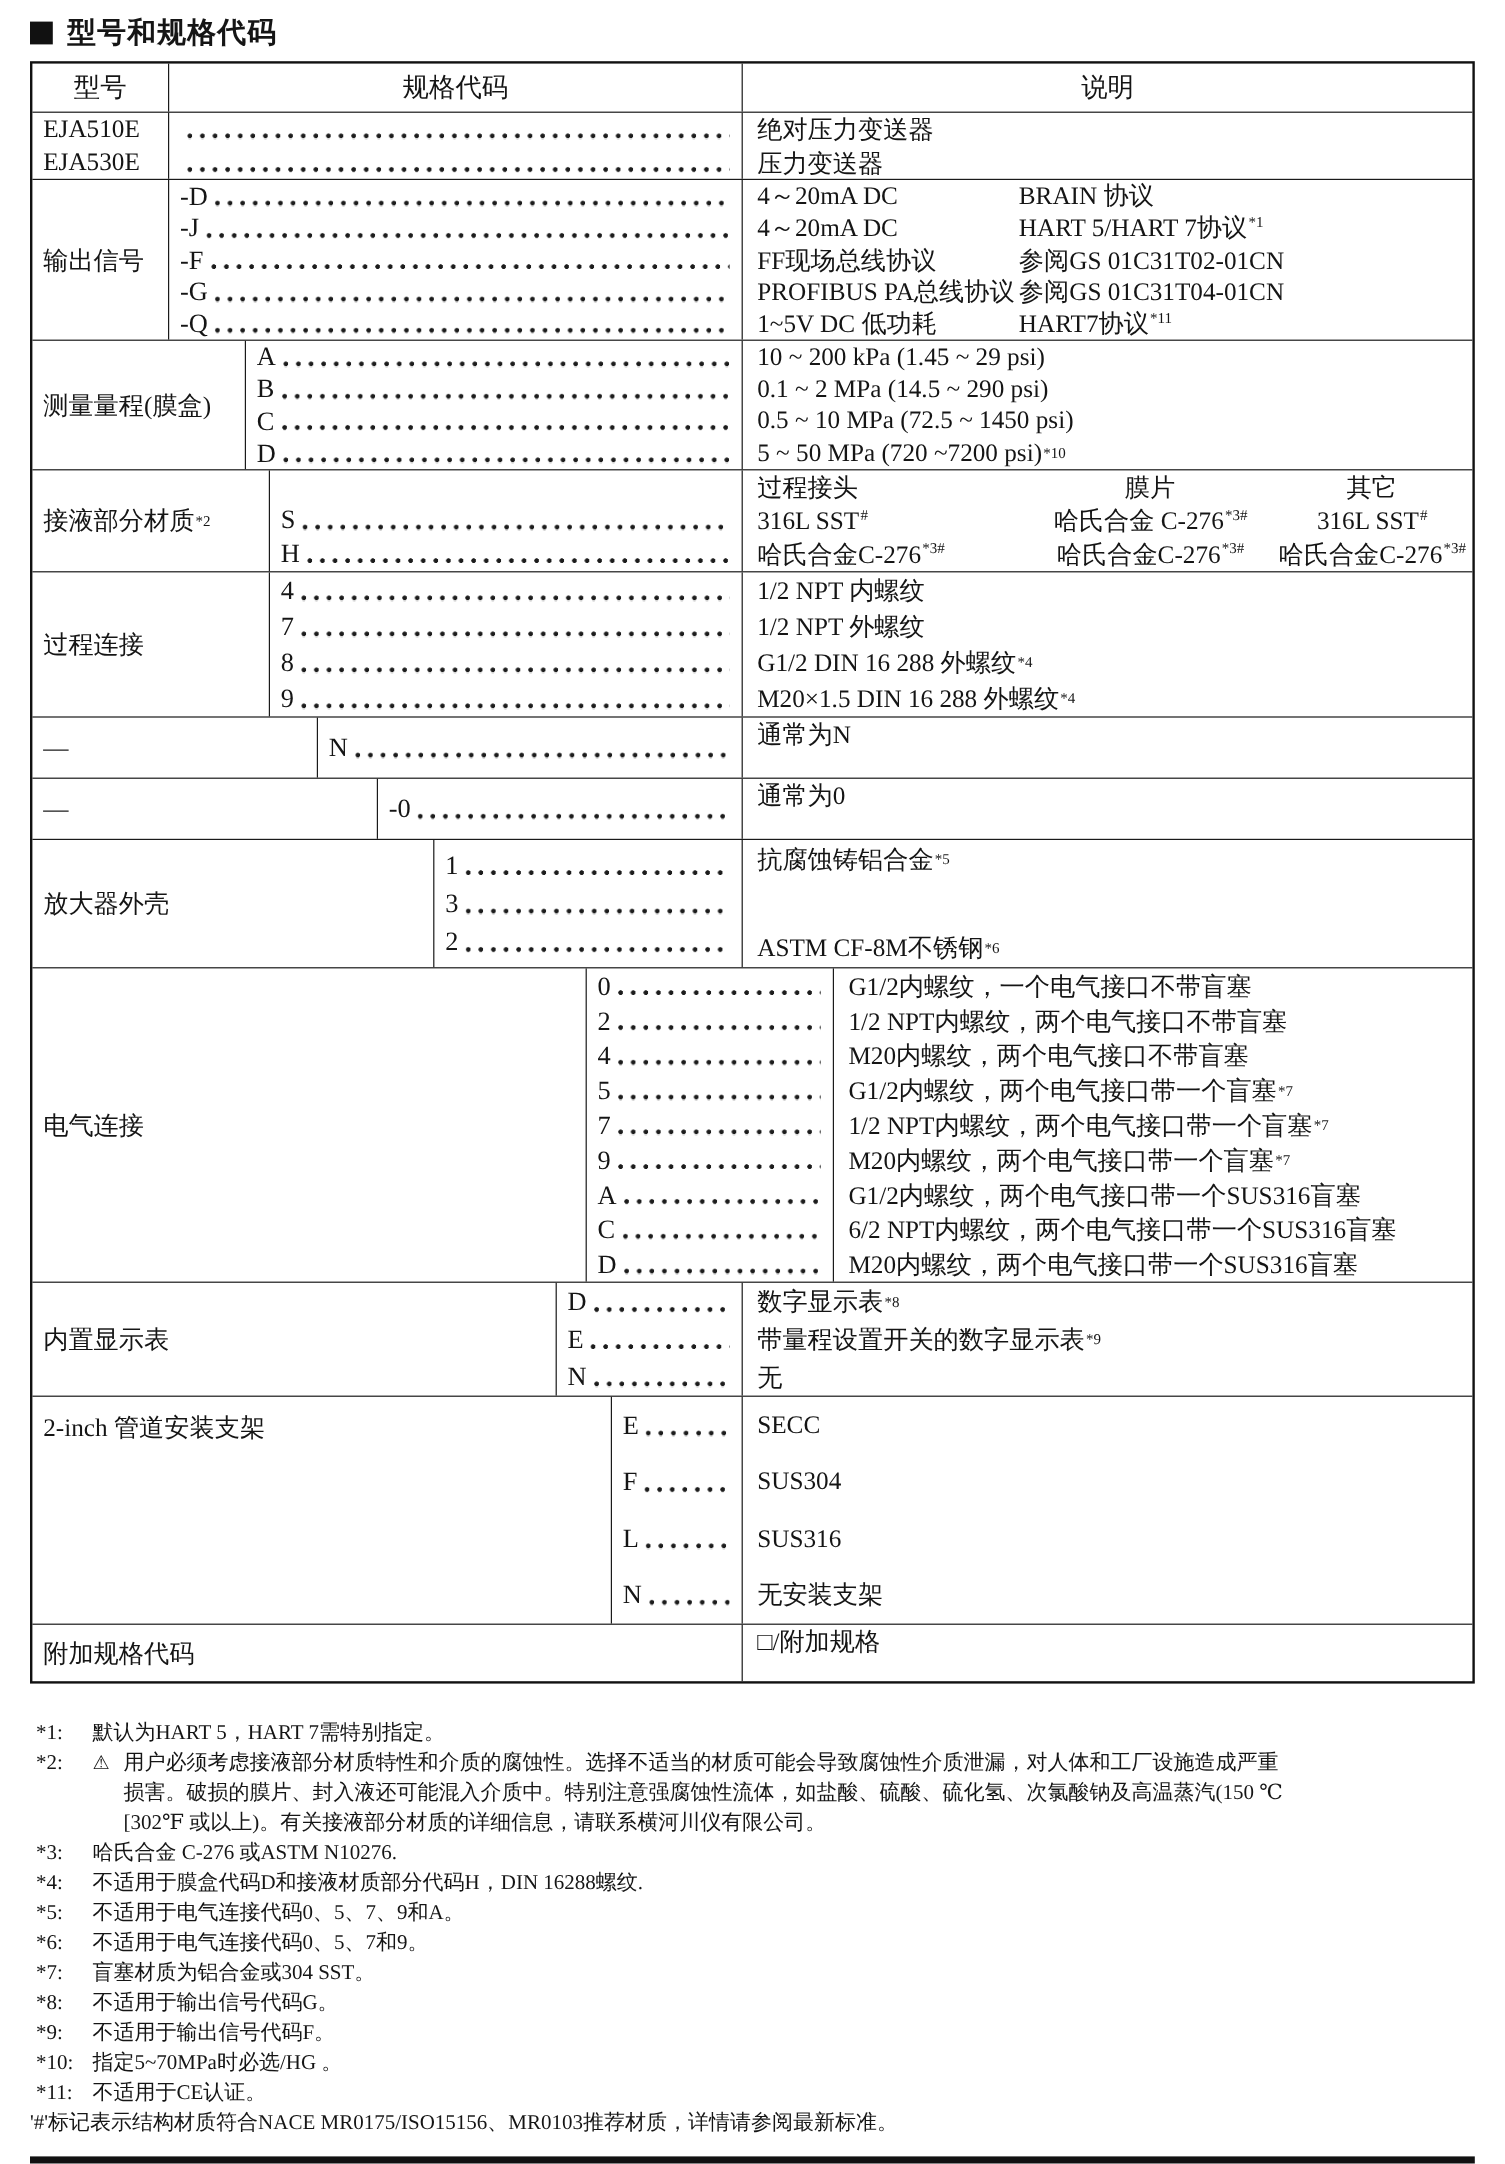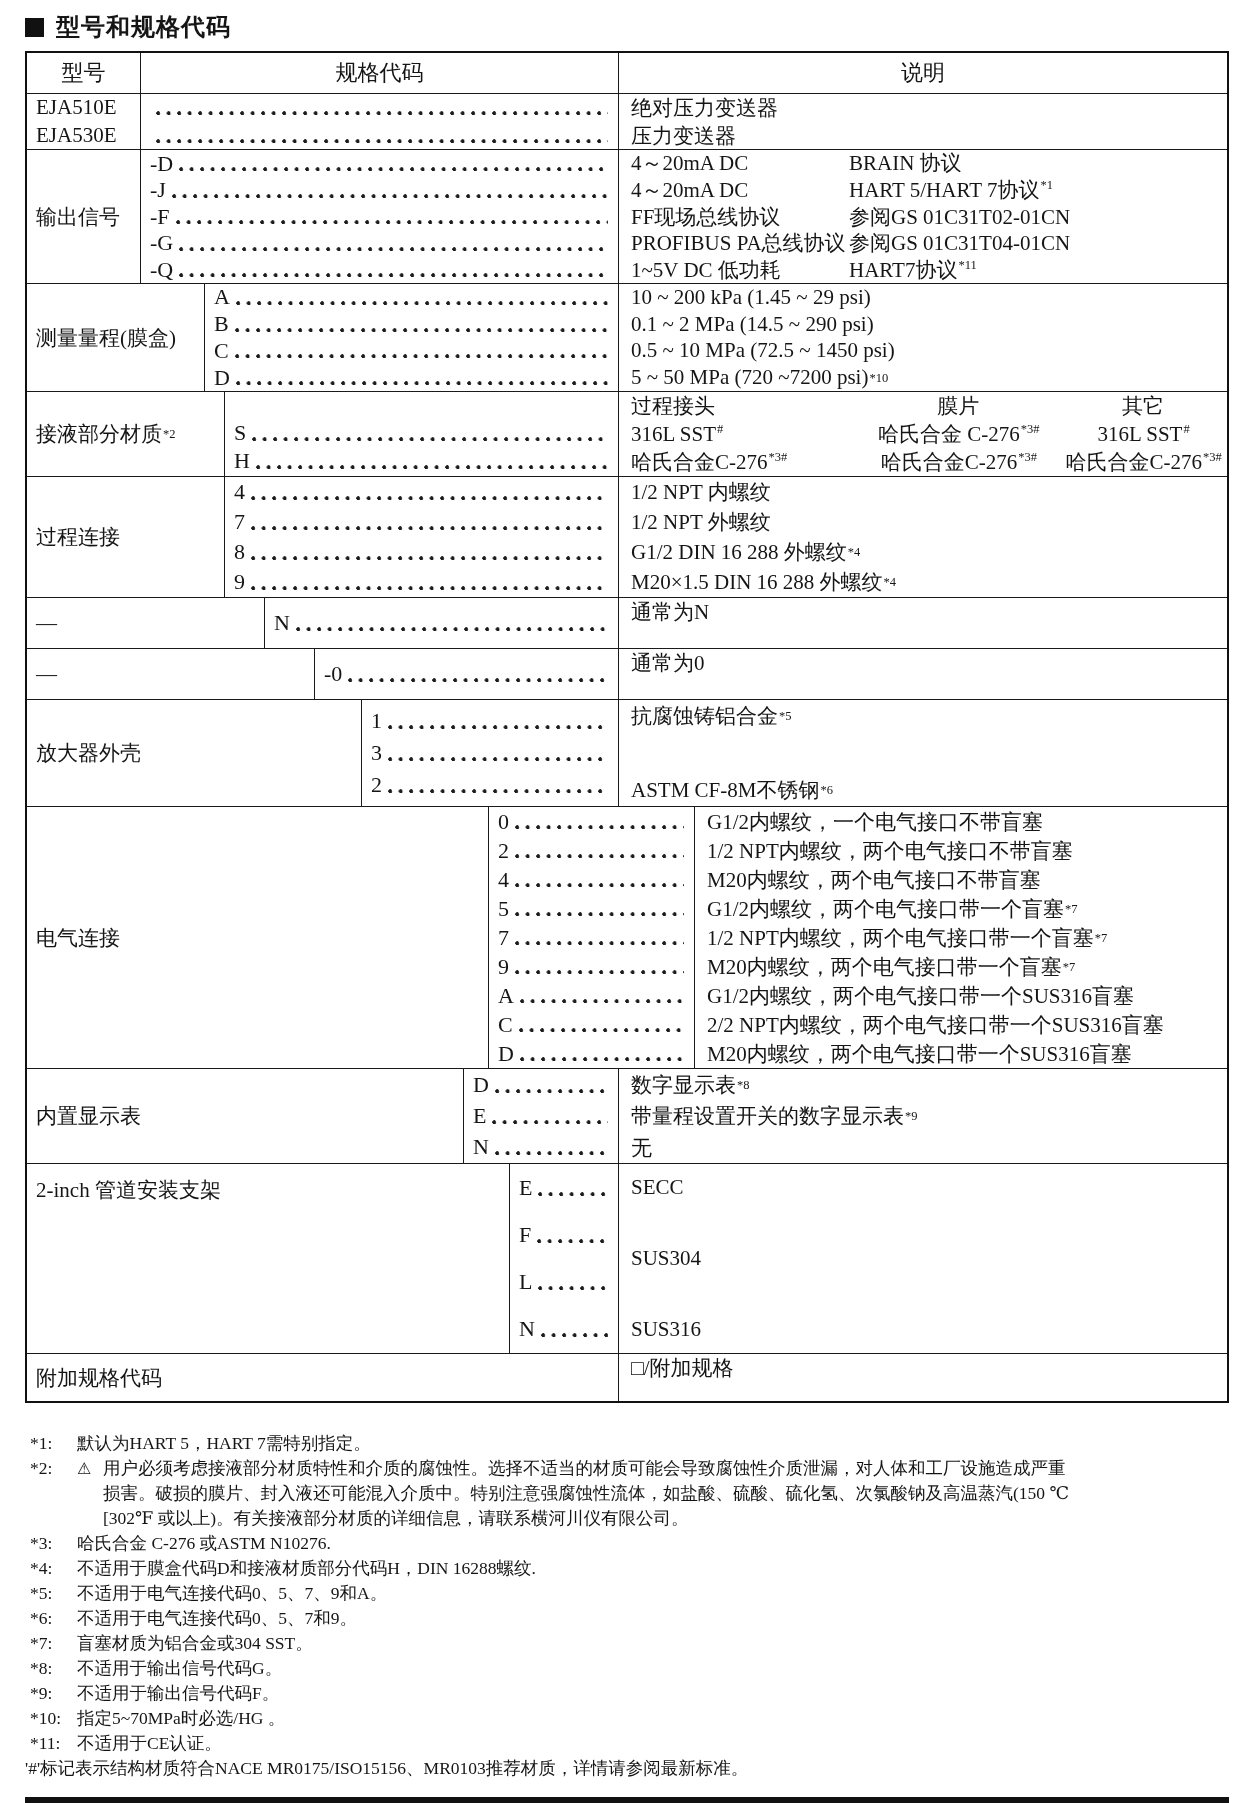--- a/index.html
+++ b/index.html
@@ -390,21 +390,21 @@
           </div>
         <div class="ln">
             <span>M20内螺纹，两个电气接口带一个盲塞</span>
             <sup>*7</sup>
           </div>
         <div class="ln">
             <span>G1/2内螺纹，两个电气接口带一个SUS316盲塞</span>
             <sup></sup>
           </div>
         <div class="ln">
-            <span>2/2 NPT内螺纹，两个电气接口带一个SUS316盲塞</span>
+            <span>6/2 NPT内螺纹，两个电气接口带一个SUS316盲塞</span>
             <sup></sup>
           </div>
         <div class="ln">
             <span>M20内螺纹，两个电气接口带一个SUS316盲塞</span>
             <sup></sup>
           </div>
       </div>
     </div>
 
     <div class="trow r-indicator">
@@ -461,20 +461,23 @@
       </div>
       <div class="cell cell-desc">
         <div class="ln">
             <span>SECC</span>
           </div>
         <div class="ln">
             <span>SUS304</span>
           </div>
         <div class="ln">
             <span>SUS316</span>
+          </div>
+        <div class="ln">
+            <span>无安装支架</span>
           </div>
       </div>
     </div>
 
     <div class="trow r-optional">
       <div class="cell cell-label">附加规格代码</div>
       <div class="cell cell-desc">
         <div class="ln">
             <span>□/附加规格</span>
           </div>

